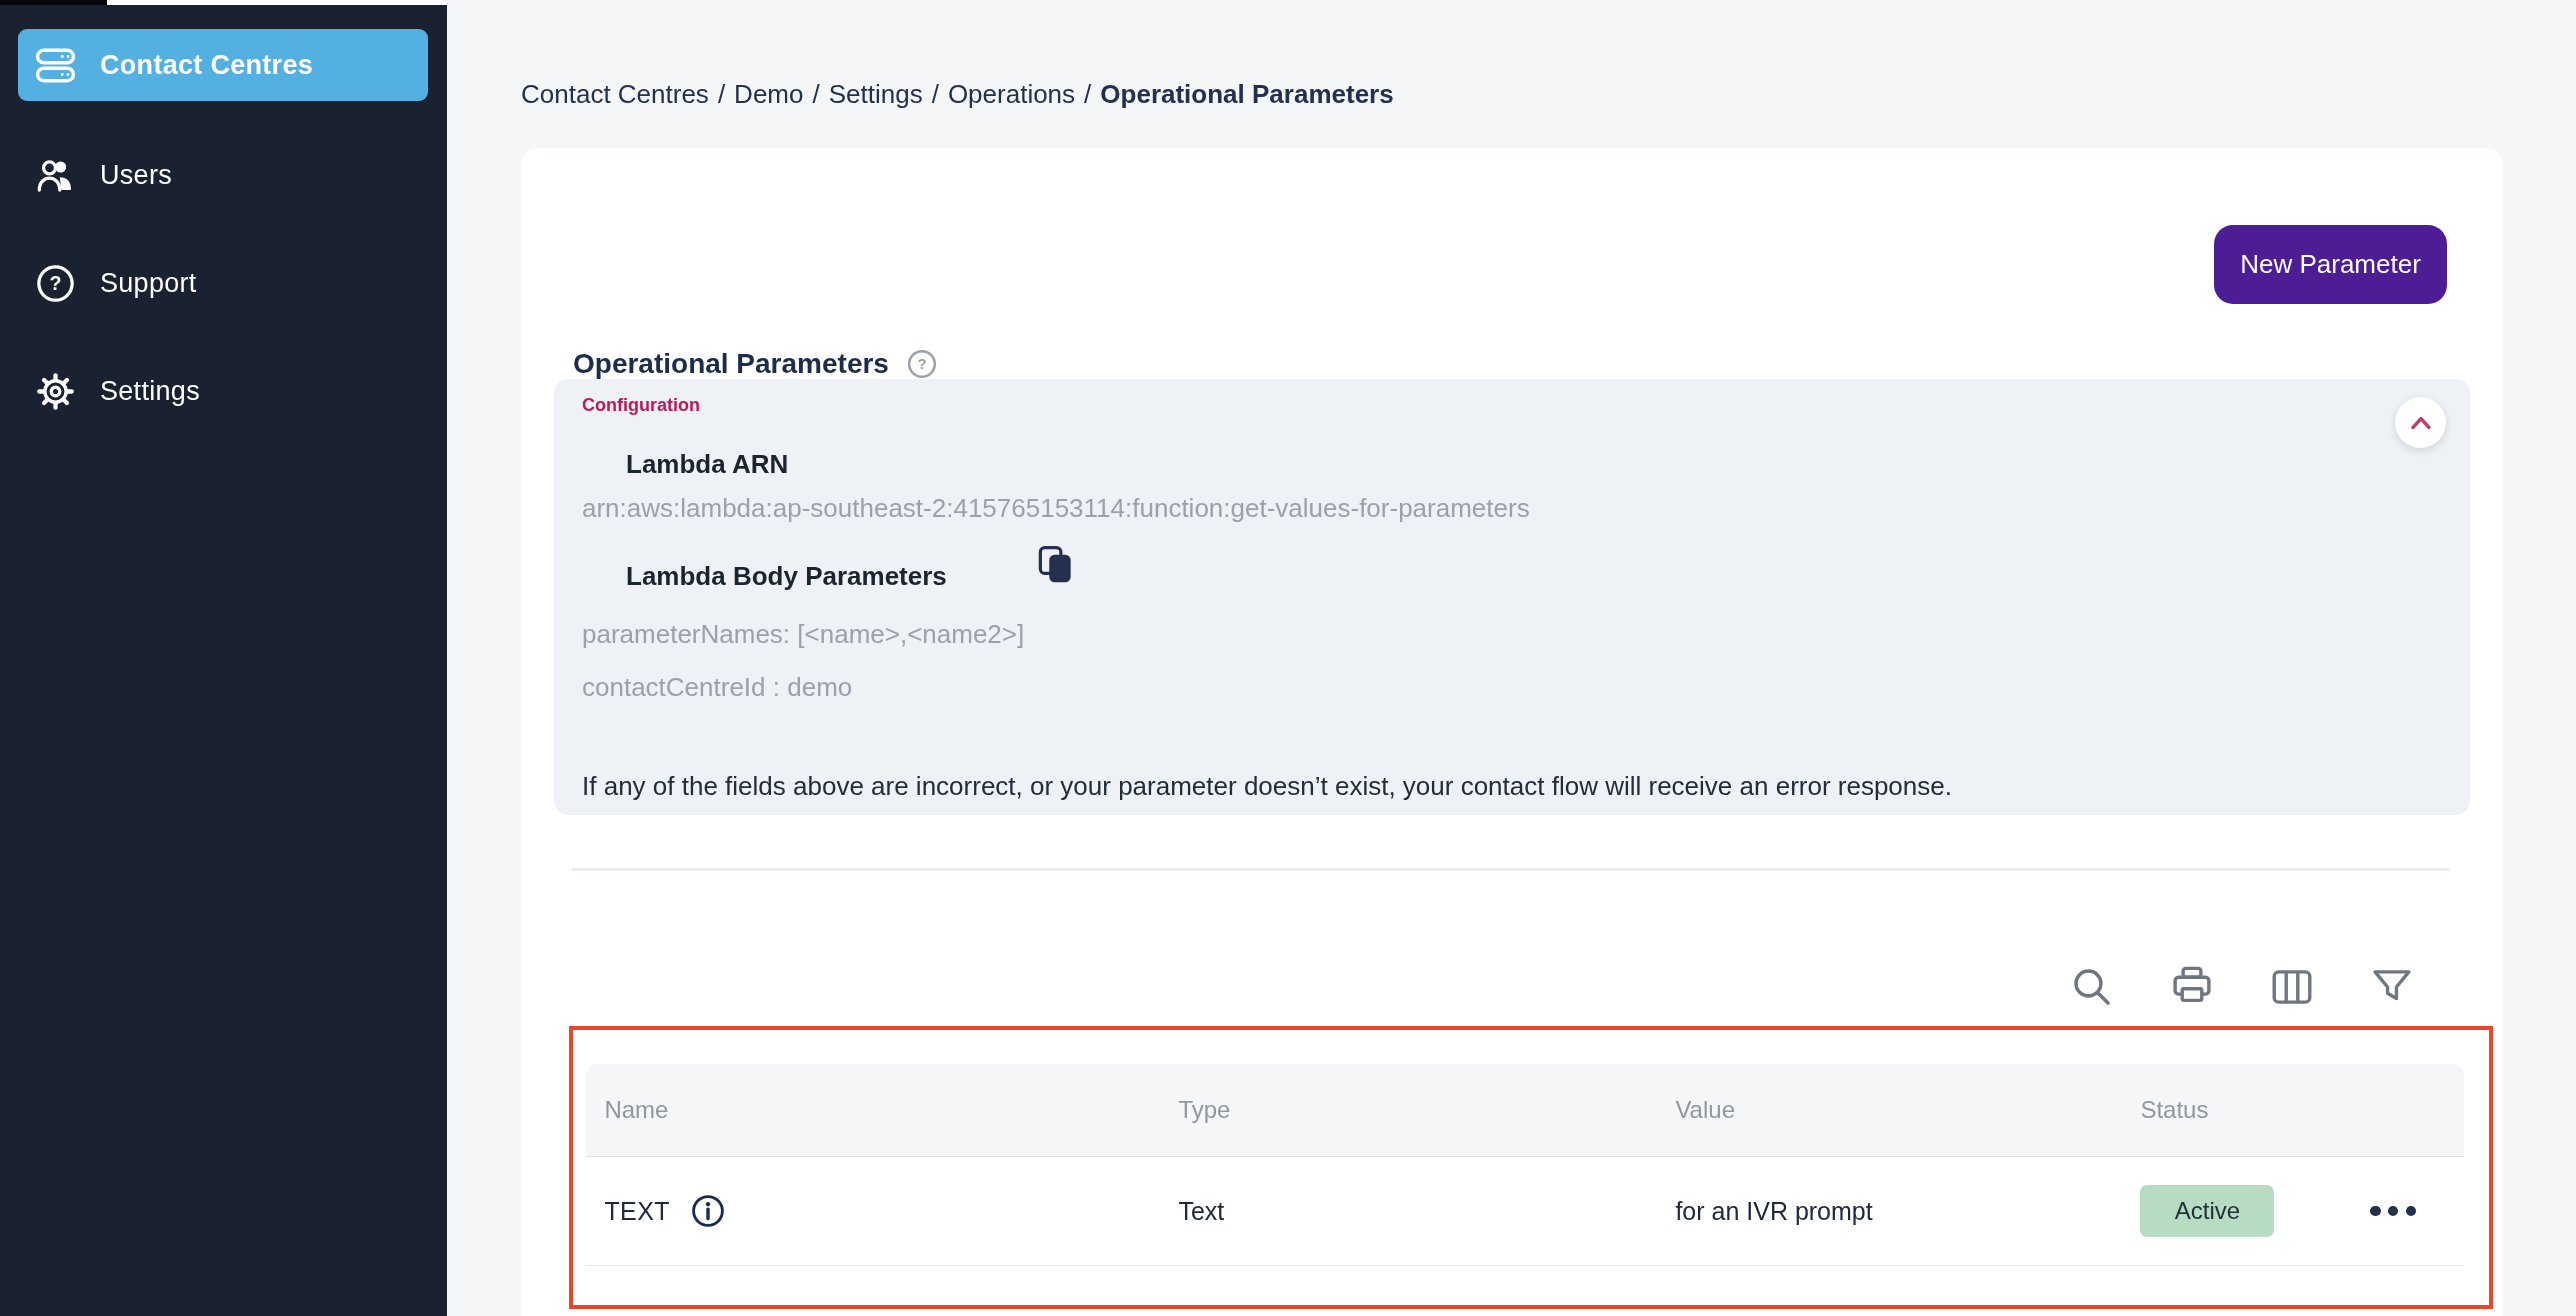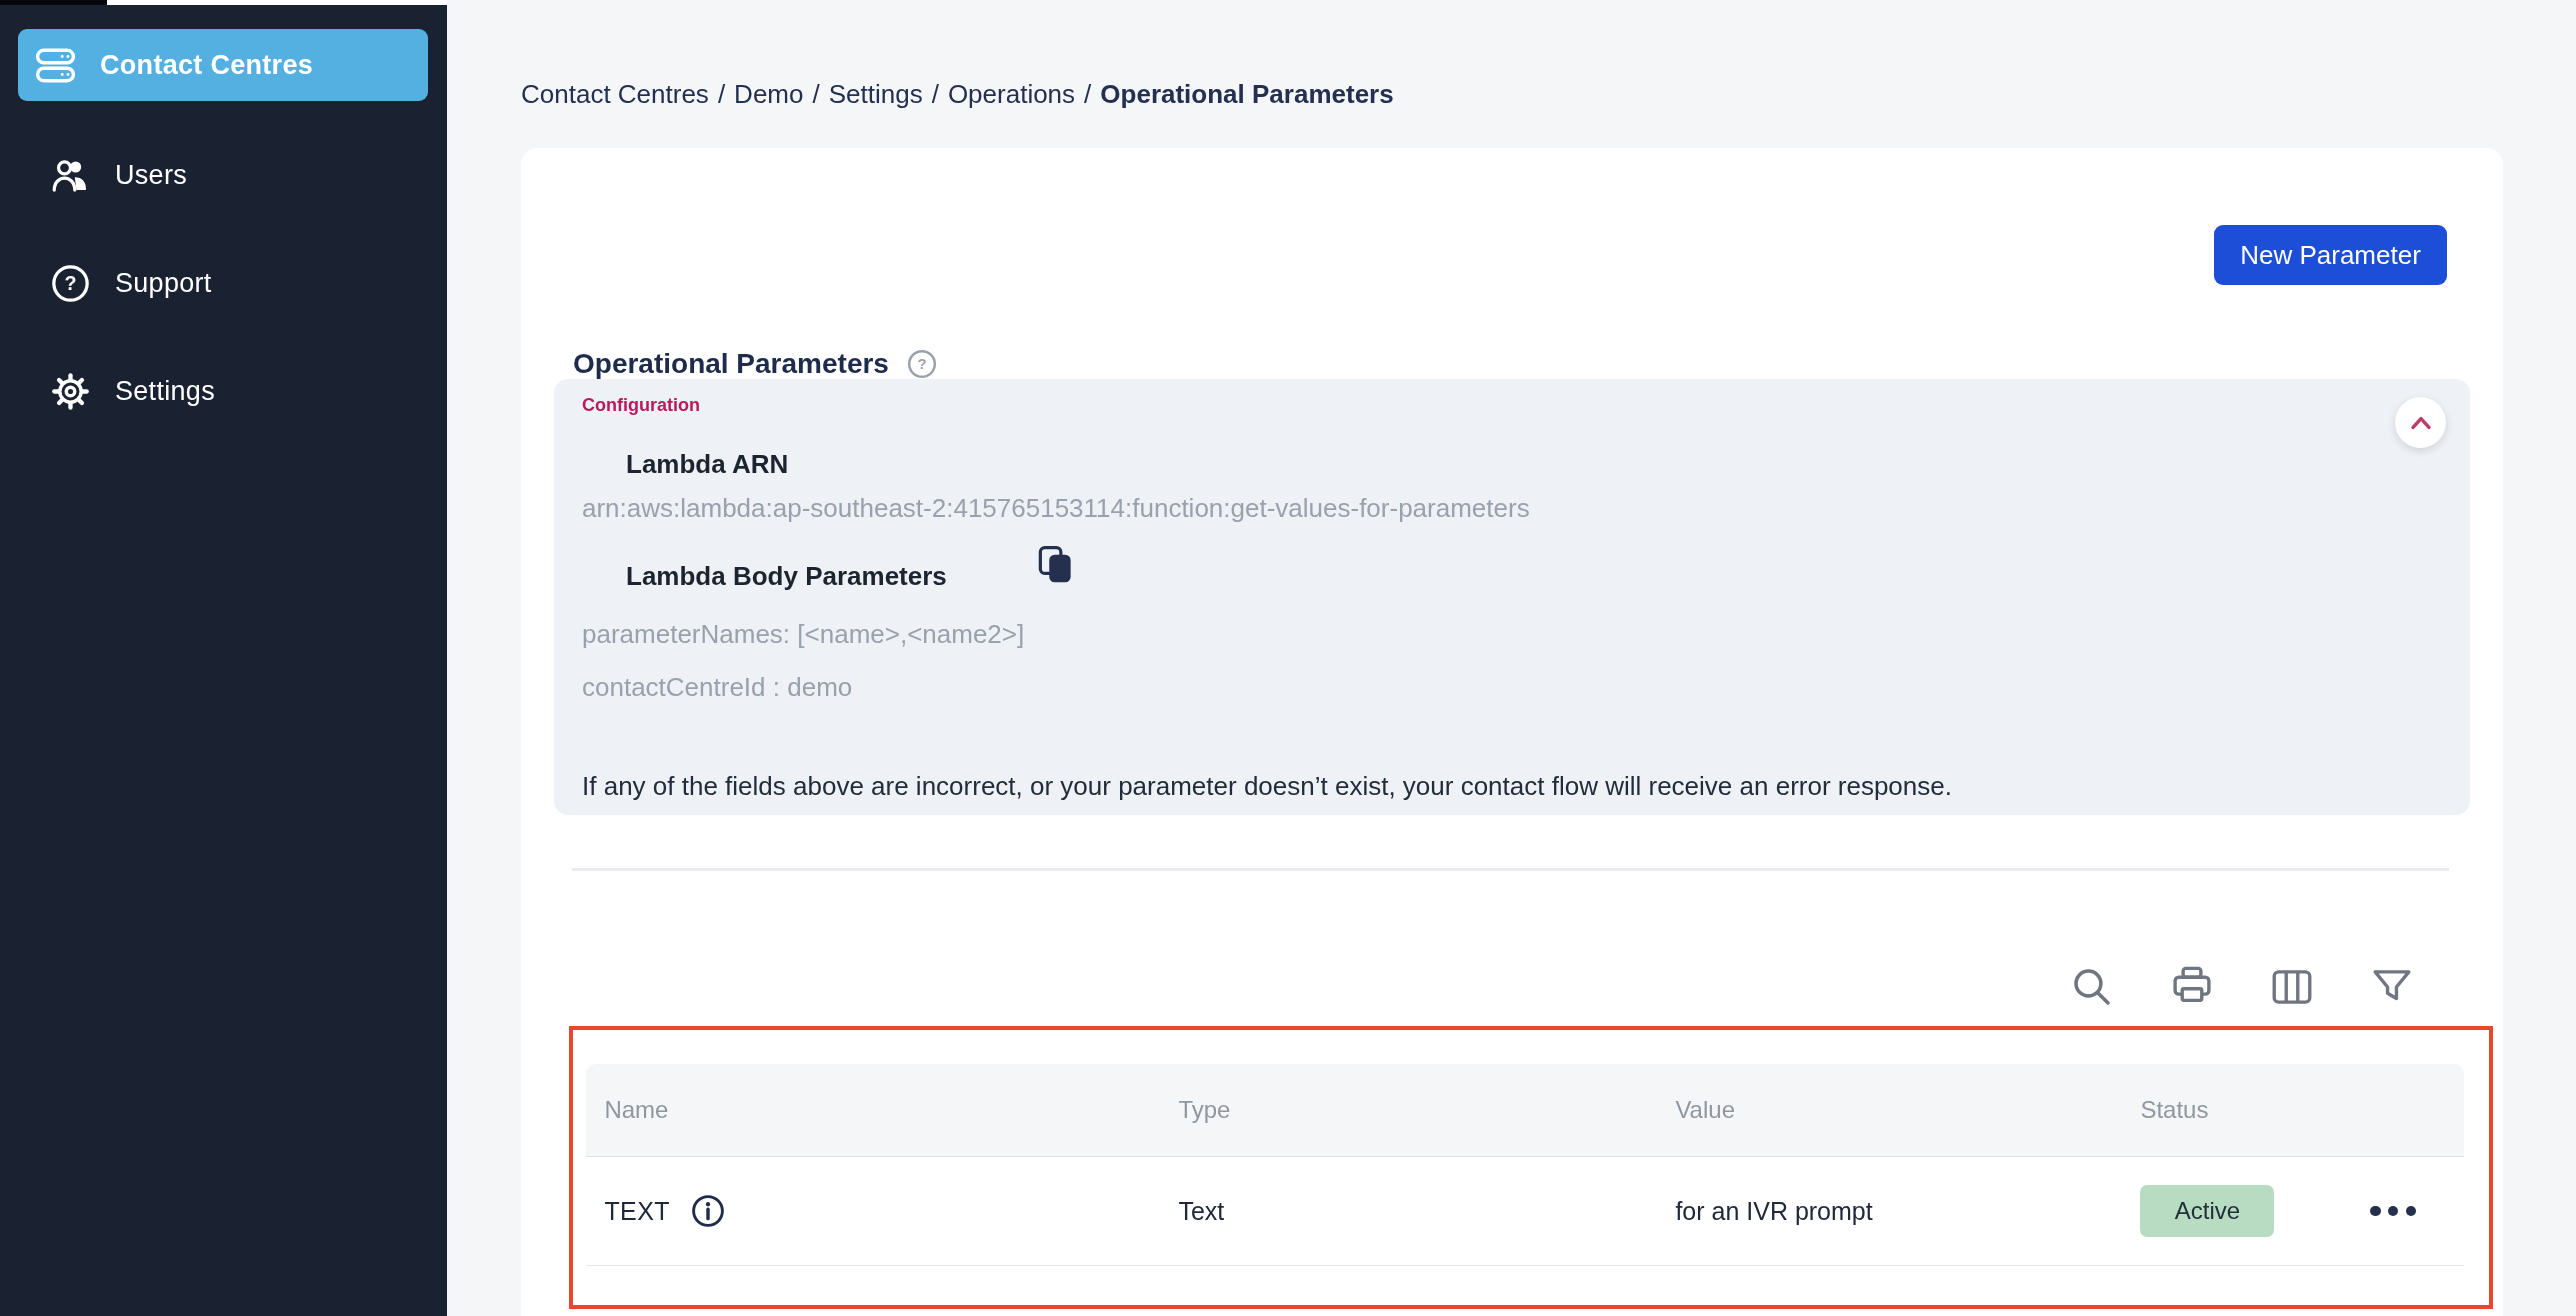--- a/index.html
+++ b/index.html
@@ -14,21 +14,21 @@
   .stage { position:absolute; inset:0; }
 
   
   .sidebar {
     position:absolute; left:0; top:0; width:447px; height:1317px;
     background:#1a2232;
   }
   .sidebar .top-notch-black { position:absolute; left:0; top:0; width:107px; height:5.4px; background:#05070c; }
   .sidebar .top-notch-white { position:absolute; left:107px; top:0; width:340px; height:4.5px; background:#ffffff; }
   .nav-item {
-    position:absolute; left:15px; width:447px; height:55px;
+    position:absolute; left:0; width:447px; height:55px;
     display:flex; align-items:center; cursor:pointer;
   }
   .nav-item .icon { position:absolute; left:34px; width:43px; height:43px; display:flex; align-items:center; justify-content:center; }
   .nav-item .lbl { position:absolute; left:100px; font-size:27px; font-weight:500; color:#ffffff; letter-spacing:0.3px; }
   .nav-item.active {
     left:18px; top:29px; width:410px; height:72px;
     background:#54b0e0; border-radius:9px;
   }
   .nav-item.active .icon { left:16px; }
   .nav-item.active .lbl { left:82px; font-weight:700; }
@@ -54,22 +54,22 @@
   .card-title { font-size:28px; font-weight:700; color:#1e2b4a; }
   .help-icon { width:30px; height:30px; display:inline-flex; }
 
   .card-desc {
     position:absolute; left:52px; top:249px; width:1628px;
     font-size:26px; line-height:40px; color:#232d3a;
   }
   .card-desc a { color:#d6456d; font-weight:500; cursor:pointer; }
 
   .new-param-btn {
-    position:absolute; left:1693px; top:77px; width:233px; height:60px;
-    background:#1d4ed8; border:none; border-radius:9px;
+    position:absolute; left:1693px; top:77px; width:233px; height:79px;
+    background:#4c1d95; border:none; border-radius:19px;
     color:#ffffff; font-size:26px; font-family:inherit; cursor:pointer;
   }
 
   
   .config {
     position:absolute; left:33px; top:231px; width:1916px; height:436px;
     background:#eef1f5; border-radius:14.3px;
   }
   .config .cfg-title { position:absolute; left:28px; top:16px;  font-size:18px; font-weight:700; color:#be185d; }
   .config .fld-label { position:absolute; left:28px; font-size:26px; font-weight:700; color:#1c2430;margin-left:44px; }

